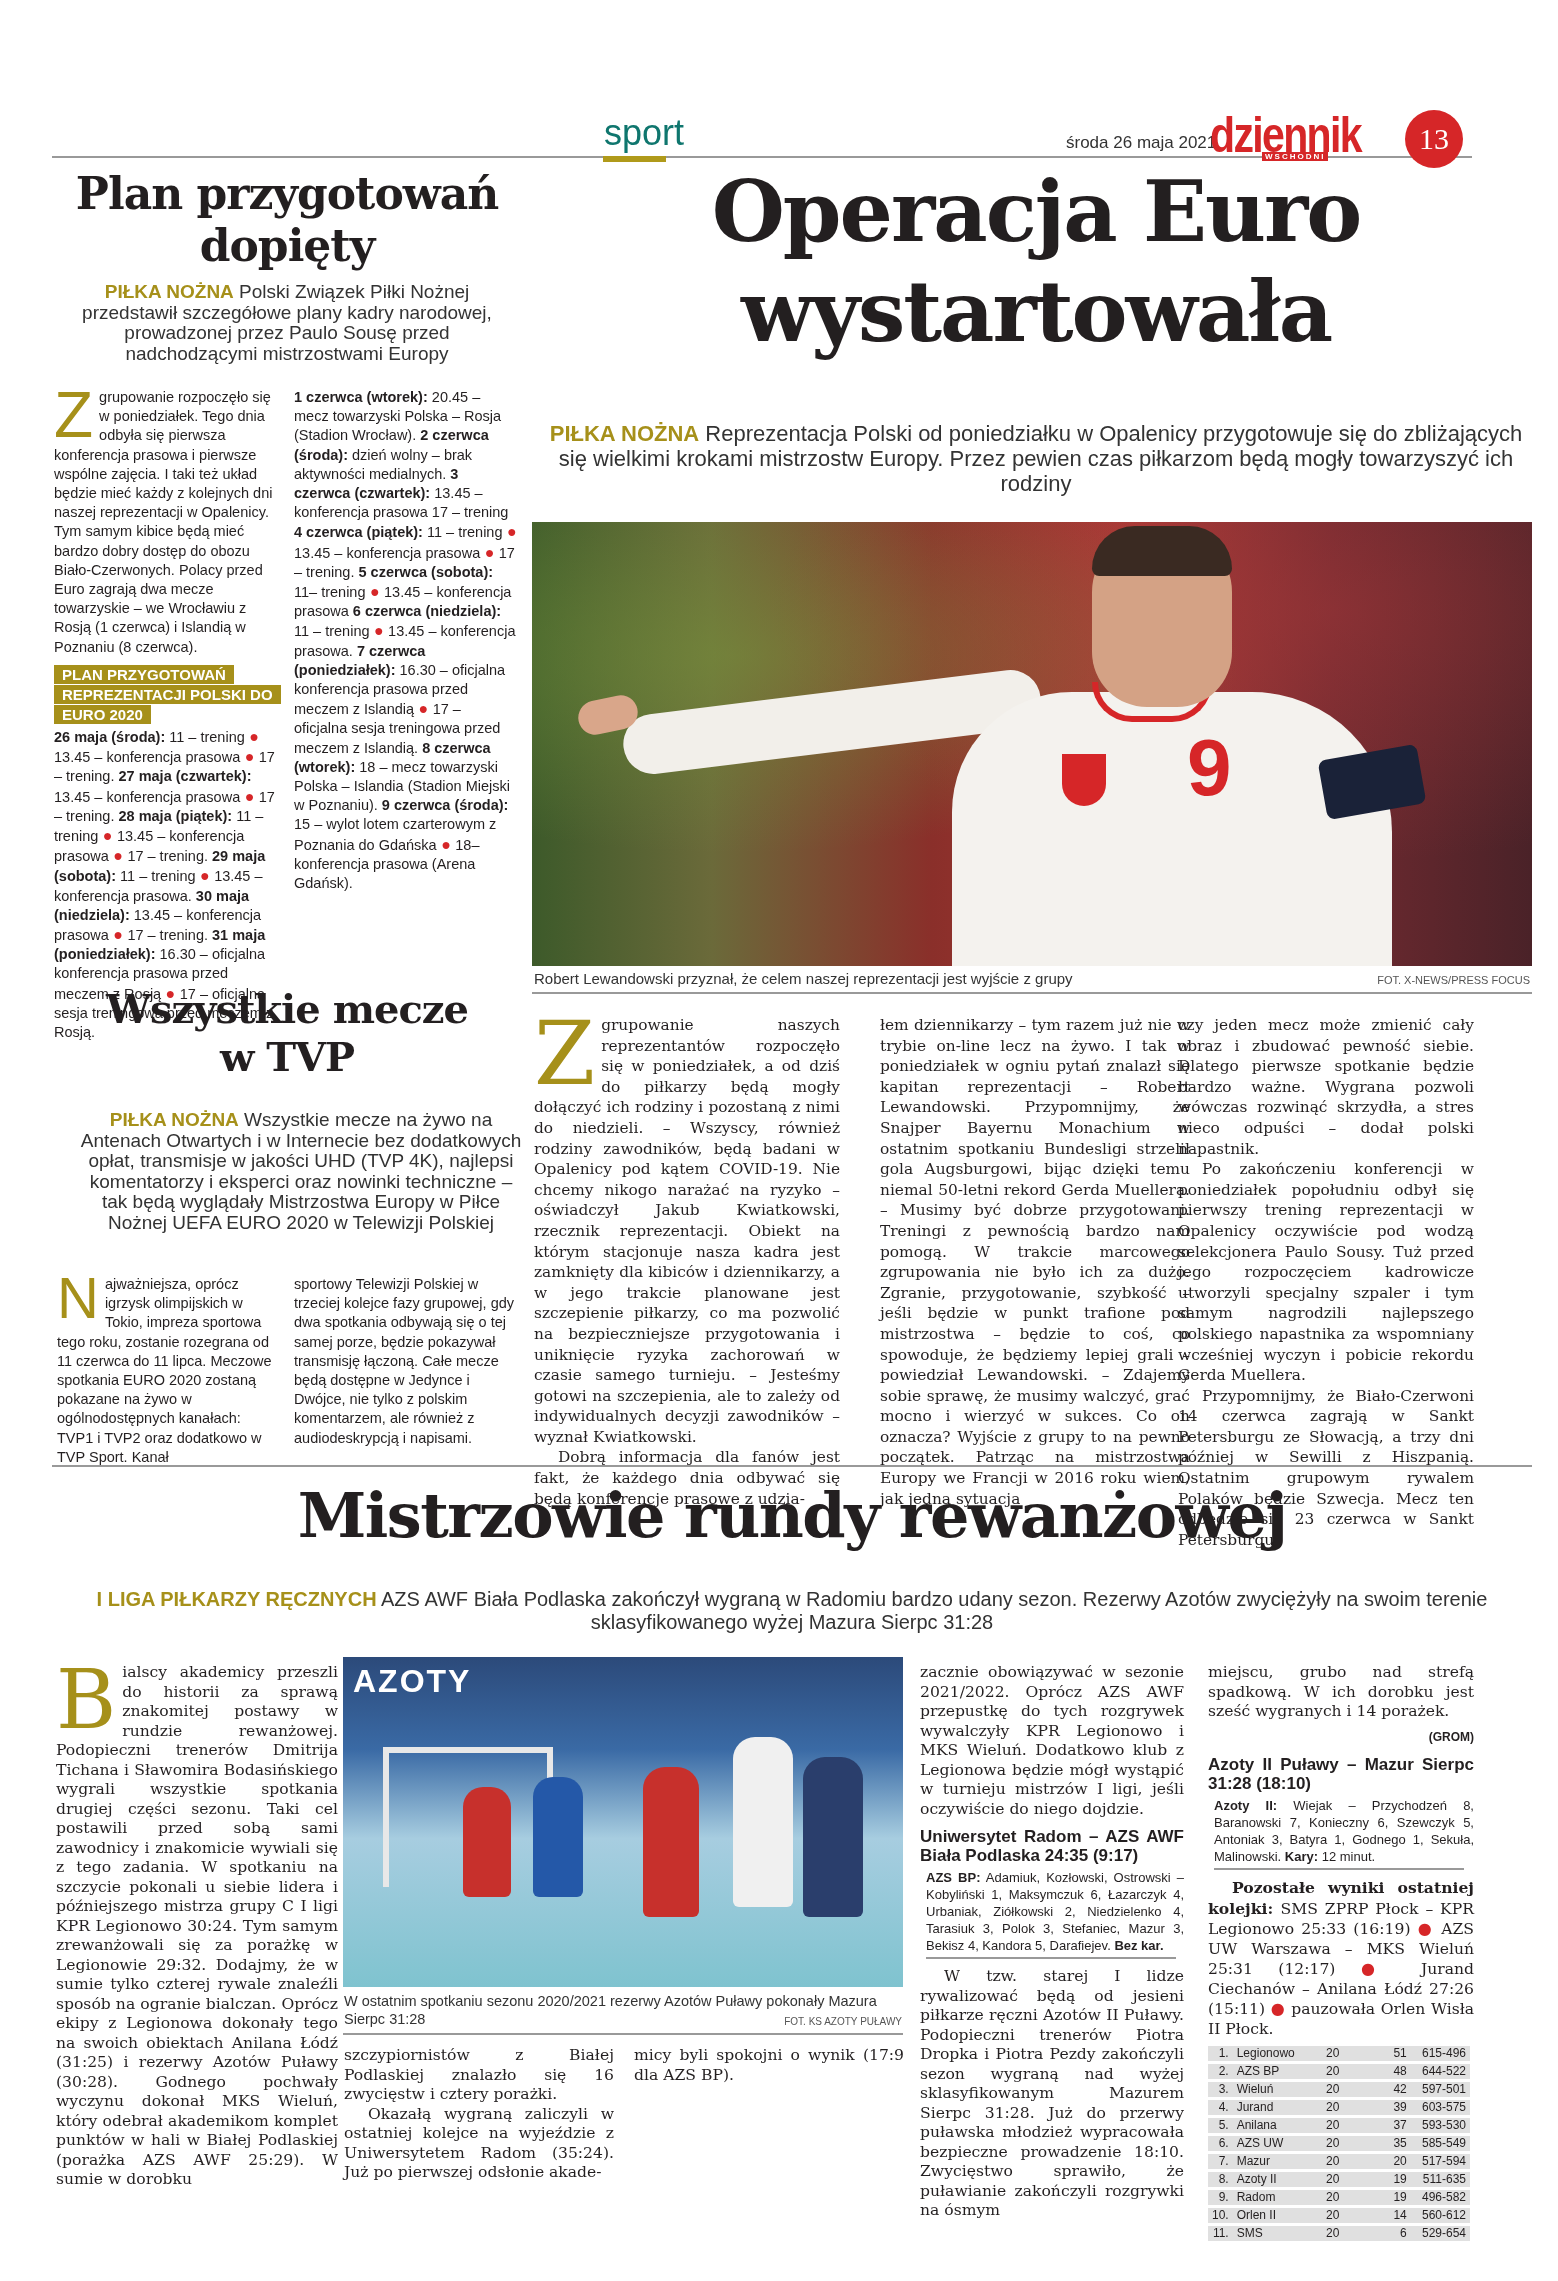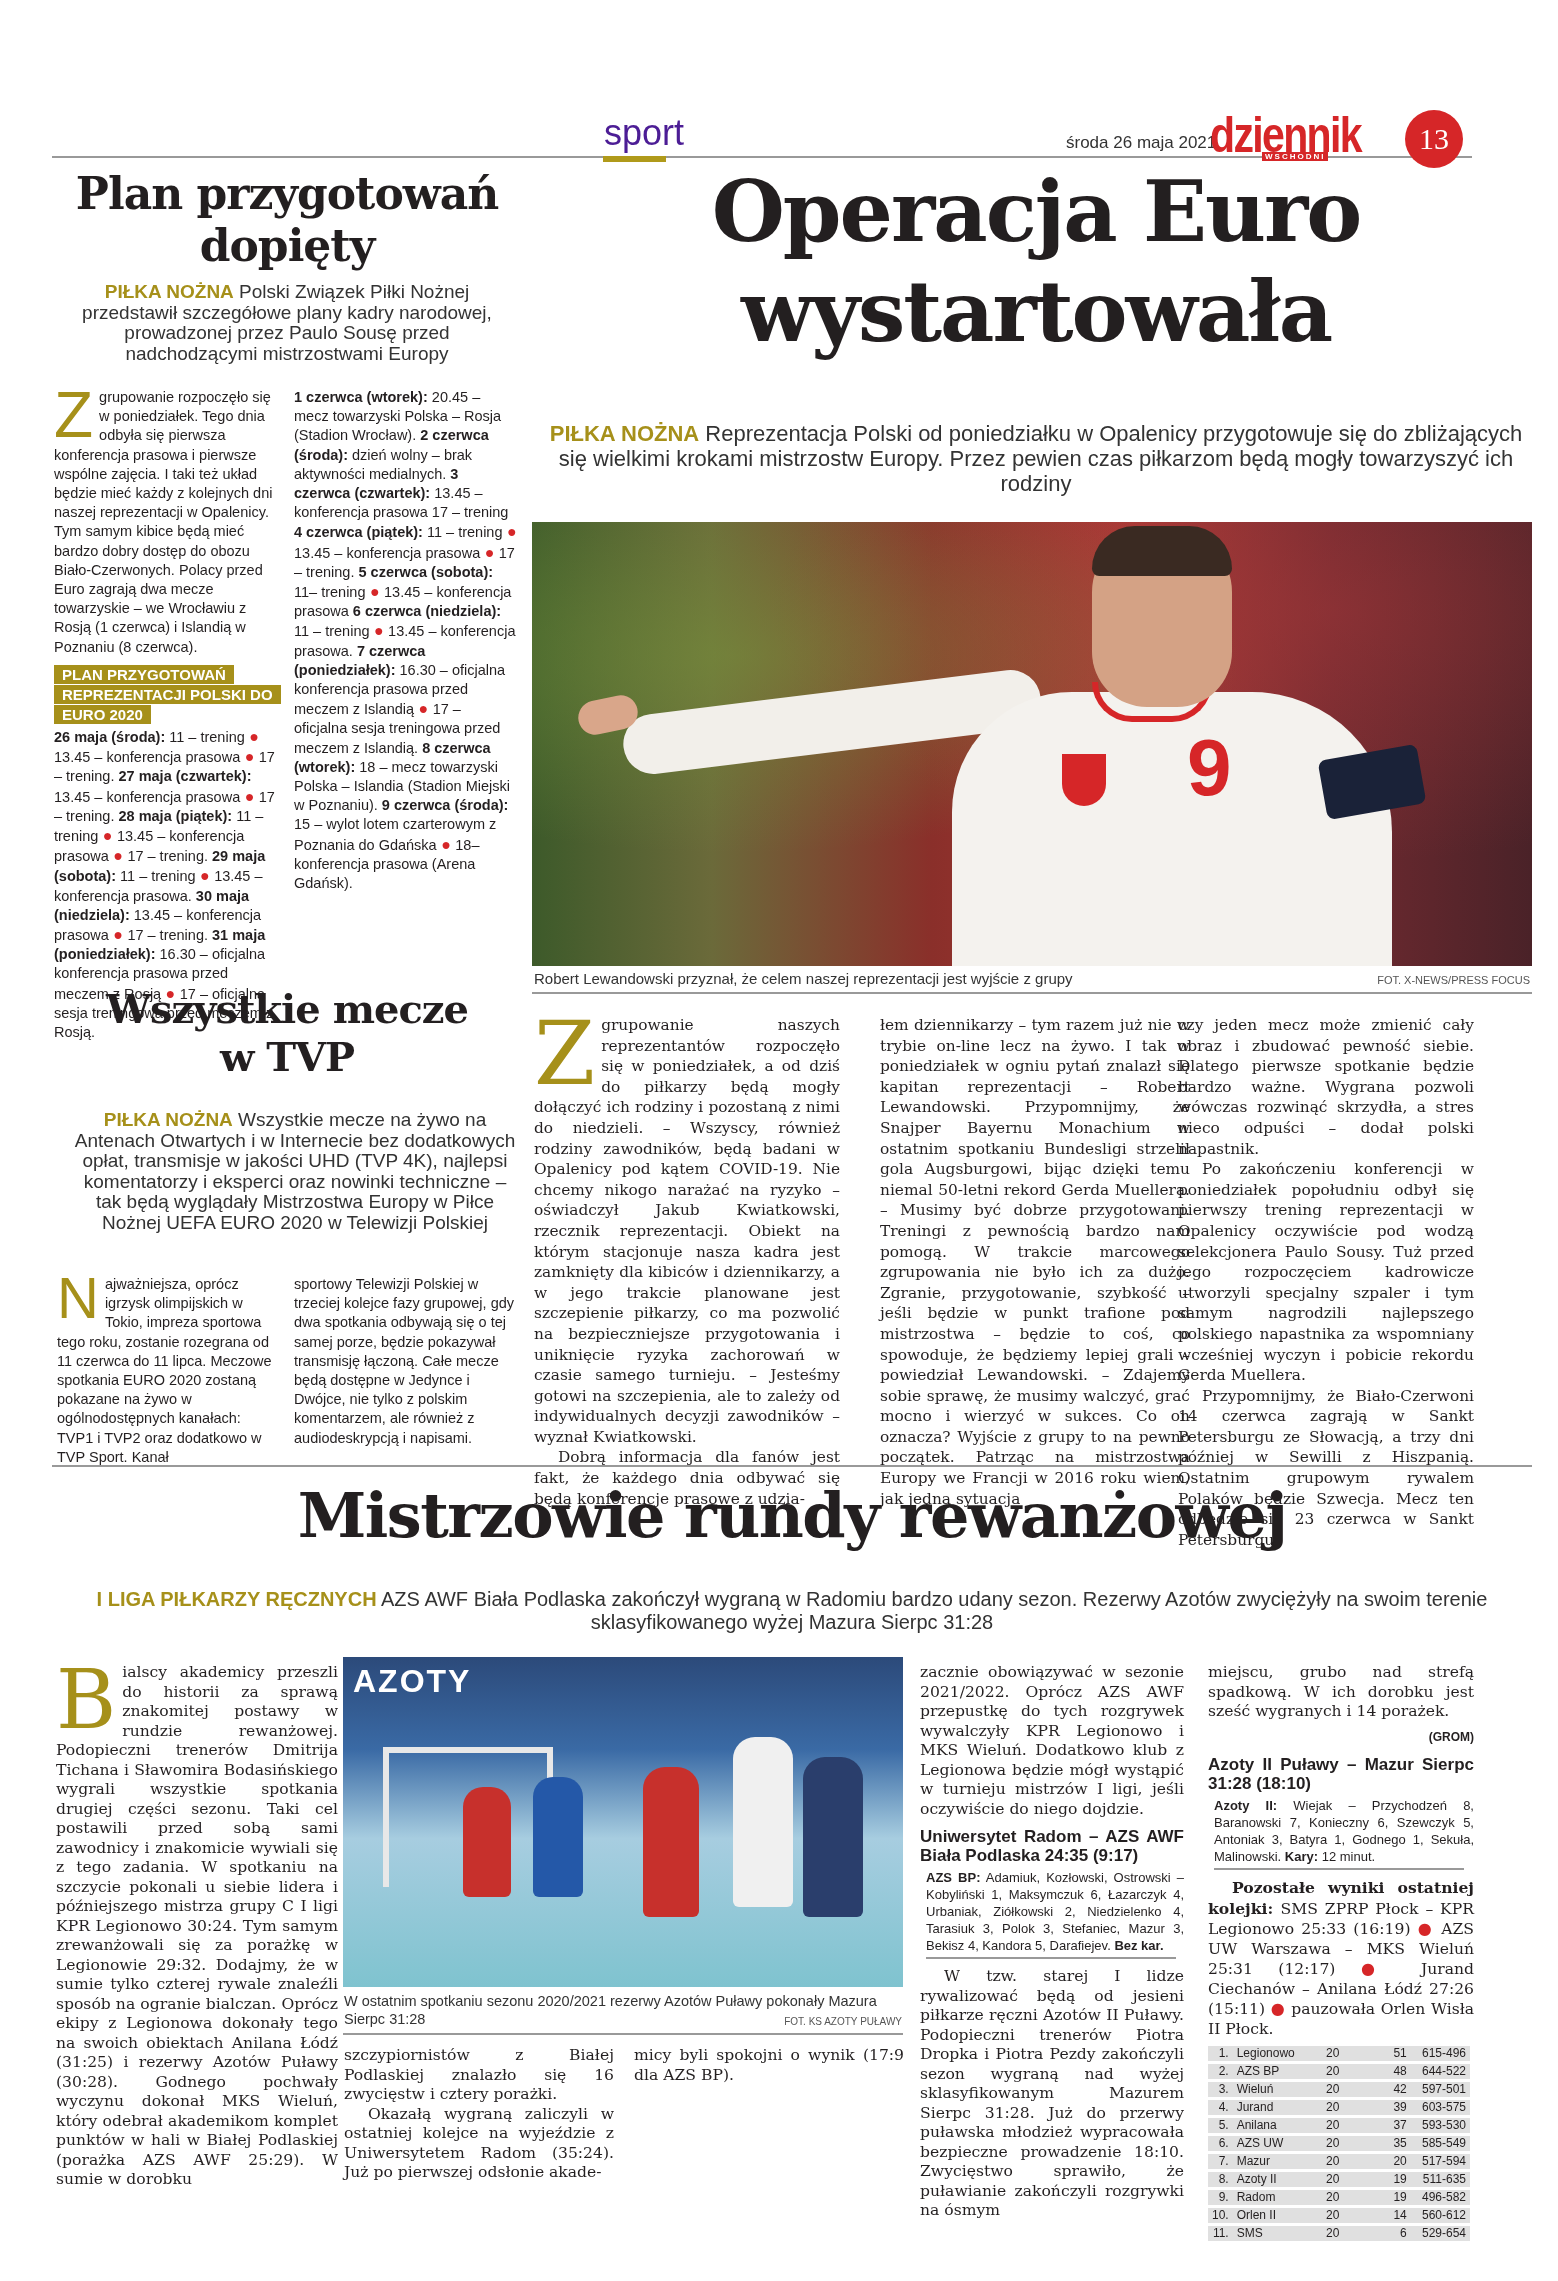--- a/index.html
+++ b/index.html
@@ -1,21 +1,21 @@
 <!DOCTYPE html>
 <html><head>
 <meta charset="utf-8">
 <style>
   *{box-sizing:border-box;margin:0;padding:0}
   body{width:1558px;height:2281px;background:#fff;position:relative;overflow:hidden;color:#231f20;font-family:"DejaVu Serif",serif}
   .abs{position:absolute}
   .sans{font-family:"Liberation Sans",sans-serif}
   
   #hdr-line{left:52px;top:156px;width:1420px;height:2px;background:#999}
-  #sport{left:604px;top:112px;font-size:36px;font-weight:300;color:#4c1d95;font-family:"Liberation Sans",sans-serif;letter-spacing:0}
+  #sport{left:604px;top:112px;font-size:36px;font-weight:300;color:#0f766e;font-family:"Liberation Sans",sans-serif;letter-spacing:0}
   #sport-bar{left:603px;top:156px;width:63px;height:6px;background:#b09a1a}
   #date{left:1066px;top:133px;font-size:17px;color:#333}
   #logo{left:1210px;top:110px;font-size:50px;font-weight:bold;color:#d62628;font-family:"Liberation Sans",sans-serif;letter-spacing:-2px;line-height:1;transform:scaleX(0.82);transform-origin:left}
   #logo-sub{left:1262px;top:152px;background:#d62628;color:#fff;font-size:8px;font-weight:bold;letter-spacing:2px;padding:0 3px;font-family:"Liberation Sans",sans-serif}
   #pagenum{left:1405px;top:110px;width:58px;height:58px;border-radius:50%;background:#d62628;color:#fff;font-size:30px;text-align:center;line-height:58px;font-family:"Liberation Serif",serif}
   
   .hl{font-family:"DejaVu Serif",serif;font-weight:bold;text-align:center;color:#231f20;letter-spacing:-1px}
   .lede{font-family:"Liberation Sans",sans-serif;text-align:center;color:#333;line-height:1.08}
   .lede b{color:#a6901a;font-weight:bold}
   .col{font-family:"Liberation Sans",sans-serif;font-size:14.5px;line-height:19.2px;color:#231f20;text-align:left}
@@ -61,21 +61,21 @@
   <div id="sched-col1"><b>26 maja (środa): </b><span>11 – trening</span><span class="dot"> ● </span><span>13.45 – konferencja prasowa</span><span class="dot"> ● </span><span>17 – trening.</span> <b>27 maja (czwartek): </b><span>13.45 – konferencja prasowa</span><span class="dot"> ● </span><span>17 – trening.</span> <b>28 maja (piątek): </b><span>11 – trening</span><span class="dot"> ● </span><span>13.45 – konferencja prasowa</span><span class="dot"> ● </span><span>17 – trening.</span> <b>29 maja (sobota): </b><span>11 – trening</span><span class="dot"> ● </span><span>13.45 – konferencja prasowa.</span> <b>30 maja (niedziela): </b><span>13.45 – konferencja prasowa</span><span class="dot"> ● </span><span>17 – trening.</span> <b>31 maja (poniedziałek): </b><span>16.30 – oficjalna konferencja prasowa przed meczem z Rosją</span><span class="dot"> ● </span><span>17 – oficjalna sesja treningowa przed meczem z Rosją.</span> </div>
 </div>
 <div class="abs col" style="left:294px;top:388px;width:224px">
   <div id="sched-col2"><b>1 czerwca (wtorek): </b><span>20.45 – mecz towarzyski Polska – Rosja (Stadion Wrocław).</span> <b>2 czerwca (środa): </b><span>dzień wolny – brak aktywności medialnych.</span> <b>3 czerwca (czwartek): </b><span>13.45 – konferencja prasowa 17 – trening</span> <b>4 czerwca (piątek): </b><span>11 – trening</span><span class="dot"> ● </span><span>13.45 – konferencja prasowa</span><span class="dot"> ● </span><span>17 – trening.</span> <b>5 czerwca (sobota): </b><span>11– trening</span><span class="dot"> ● </span><span>13.45 – konferencja prasowa</span> <b>6 czerwca (niedziela): </b><span>11 – trening</span><span class="dot"> ● </span><span>13.45 – konferencja prasowa.</span> <b>7 czerwca (poniedziałek): </b><span>16.30 – oficjalna konferencja prasowa przed meczem z Islandią</span><span class="dot"> ● </span><span>17 – oficjalna sesja treningowa przed meczem z Islandią.</span> <b>8 czerwca (wtorek): </b><span>18 – mecz towarzyski Polska – Islandia (Stadion Miejski w Poznaniu).</span> <b>9 czerwca (środa): </b><span>15 – wylot lotem czarterowym z Poznania do Gdańska</span><span class="dot"> ● </span><span>18– konferencja prasowa (Arena Gdańsk).</span> </div>
 </div>
 
 <div class="abs hl" style="left:52px;top:985px;width:470px;font-size:40px;line-height:48px">
   <div>Wszystkie mecze</div>
   <div>w TVP</div>
 </div>
-<div class="abs lede" style="left:70px;top:1110px;width:450px;font-size:19px"><b>PIŁKA NOŻNA</b><span> Wszystkie mecze na żywo na Antenach Otwartych i w Internecie bez dodatkowych opłat, transmisje w jakości UHD (TVP 4K), najlepsi komentatorzy i eksperci oraz nowinki techniczne – tak będą wyglądały Mistrzostwa Europy w Piłce Nożnej UEFA EURO 2020 w Telewizji Polskiej</span></div>
+<div class="abs lede" style="left:76px;top:1110px;width:450px;font-size:19px"><b>PIŁKA NOŻNA</b><span> Wszystkie mecze na żywo na Antenach Otwartych i w Internecie bez dodatkowych opłat, transmisje w jakości UHD (TVP 4K), najlepsi komentatorzy i eksperci oraz nowinki techniczne – tak będą wyglądały Mistrzostwa Europy w Piłce Nożnej UEFA EURO 2020 w Telewizji Polskiej</span></div>
 <div class="abs col" style="left:57px;top:1275px;width:218px">
   <span class="dropsans" style="font-size:58px">N</span><span>ajważniejsza, oprócz igrzysk olimpijskich w Tokio, impreza sportowa tego roku, zostanie rozegrana od 11 czerwca do 11 lipca. Meczowe spotkania EURO 2020 zostaną pokazane na żywo w ogólnodostępnych kanałach: TVP1 i TVP2 oraz dodatkowo w TVP Sport. Kanał</span>
 </div>
 <div class="abs col" style="left:294px;top:1275px;width:222px">sportowy Telewizji Polskiej w trzeciej kolejce fazy grupowej, gdy dwa spotkania odbywają się o tej samej porze, będzie pokazywał transmisję łączoną. Całe mecze będą dostępne w Jedynce i Dwójce, nie tylko z polskim komentarzem, ale również z audiodeskrypcją i napisami.</div>
 
 <div class="abs hl" style="left:536px;top:162px;width:1000px;font-size:84px;line-height:100px;letter-spacing:-2px">
   <div>Operacja Euro</div>
   <div>wystartowała</div>
 </div>
 <div class="abs lede" style="left:536px;top:421px;width:1000px;font-size:22px;line-height:25px"><b>PIŁKA NOŻNA</b><span> Reprezentacja Polski od poniedziałku w Opalenicy przygotowuje się do zbliżających się wielkimi krokami mistrzostw Europy. Przez pewien czas piłkarzom będą mogły towarzyszyć ich rodziny</span></div>

